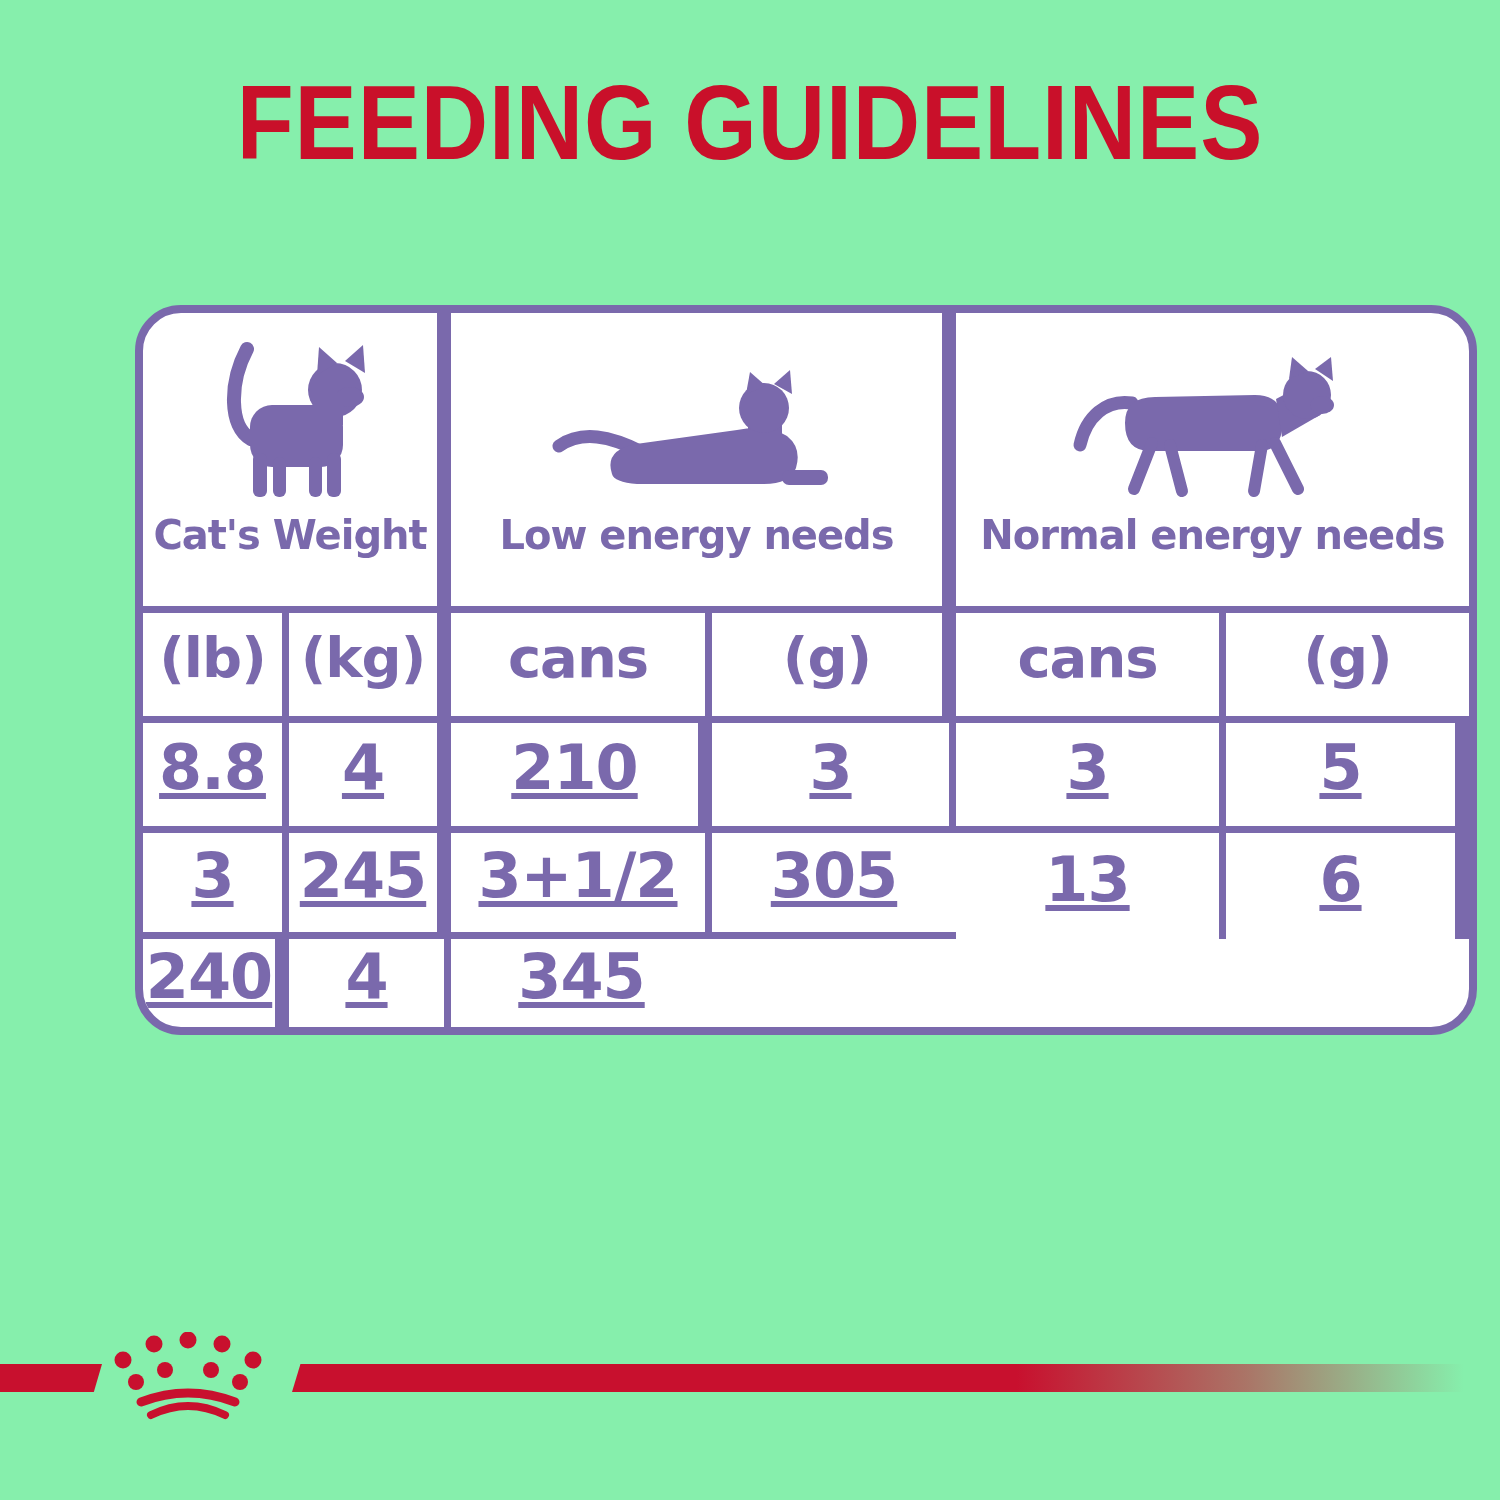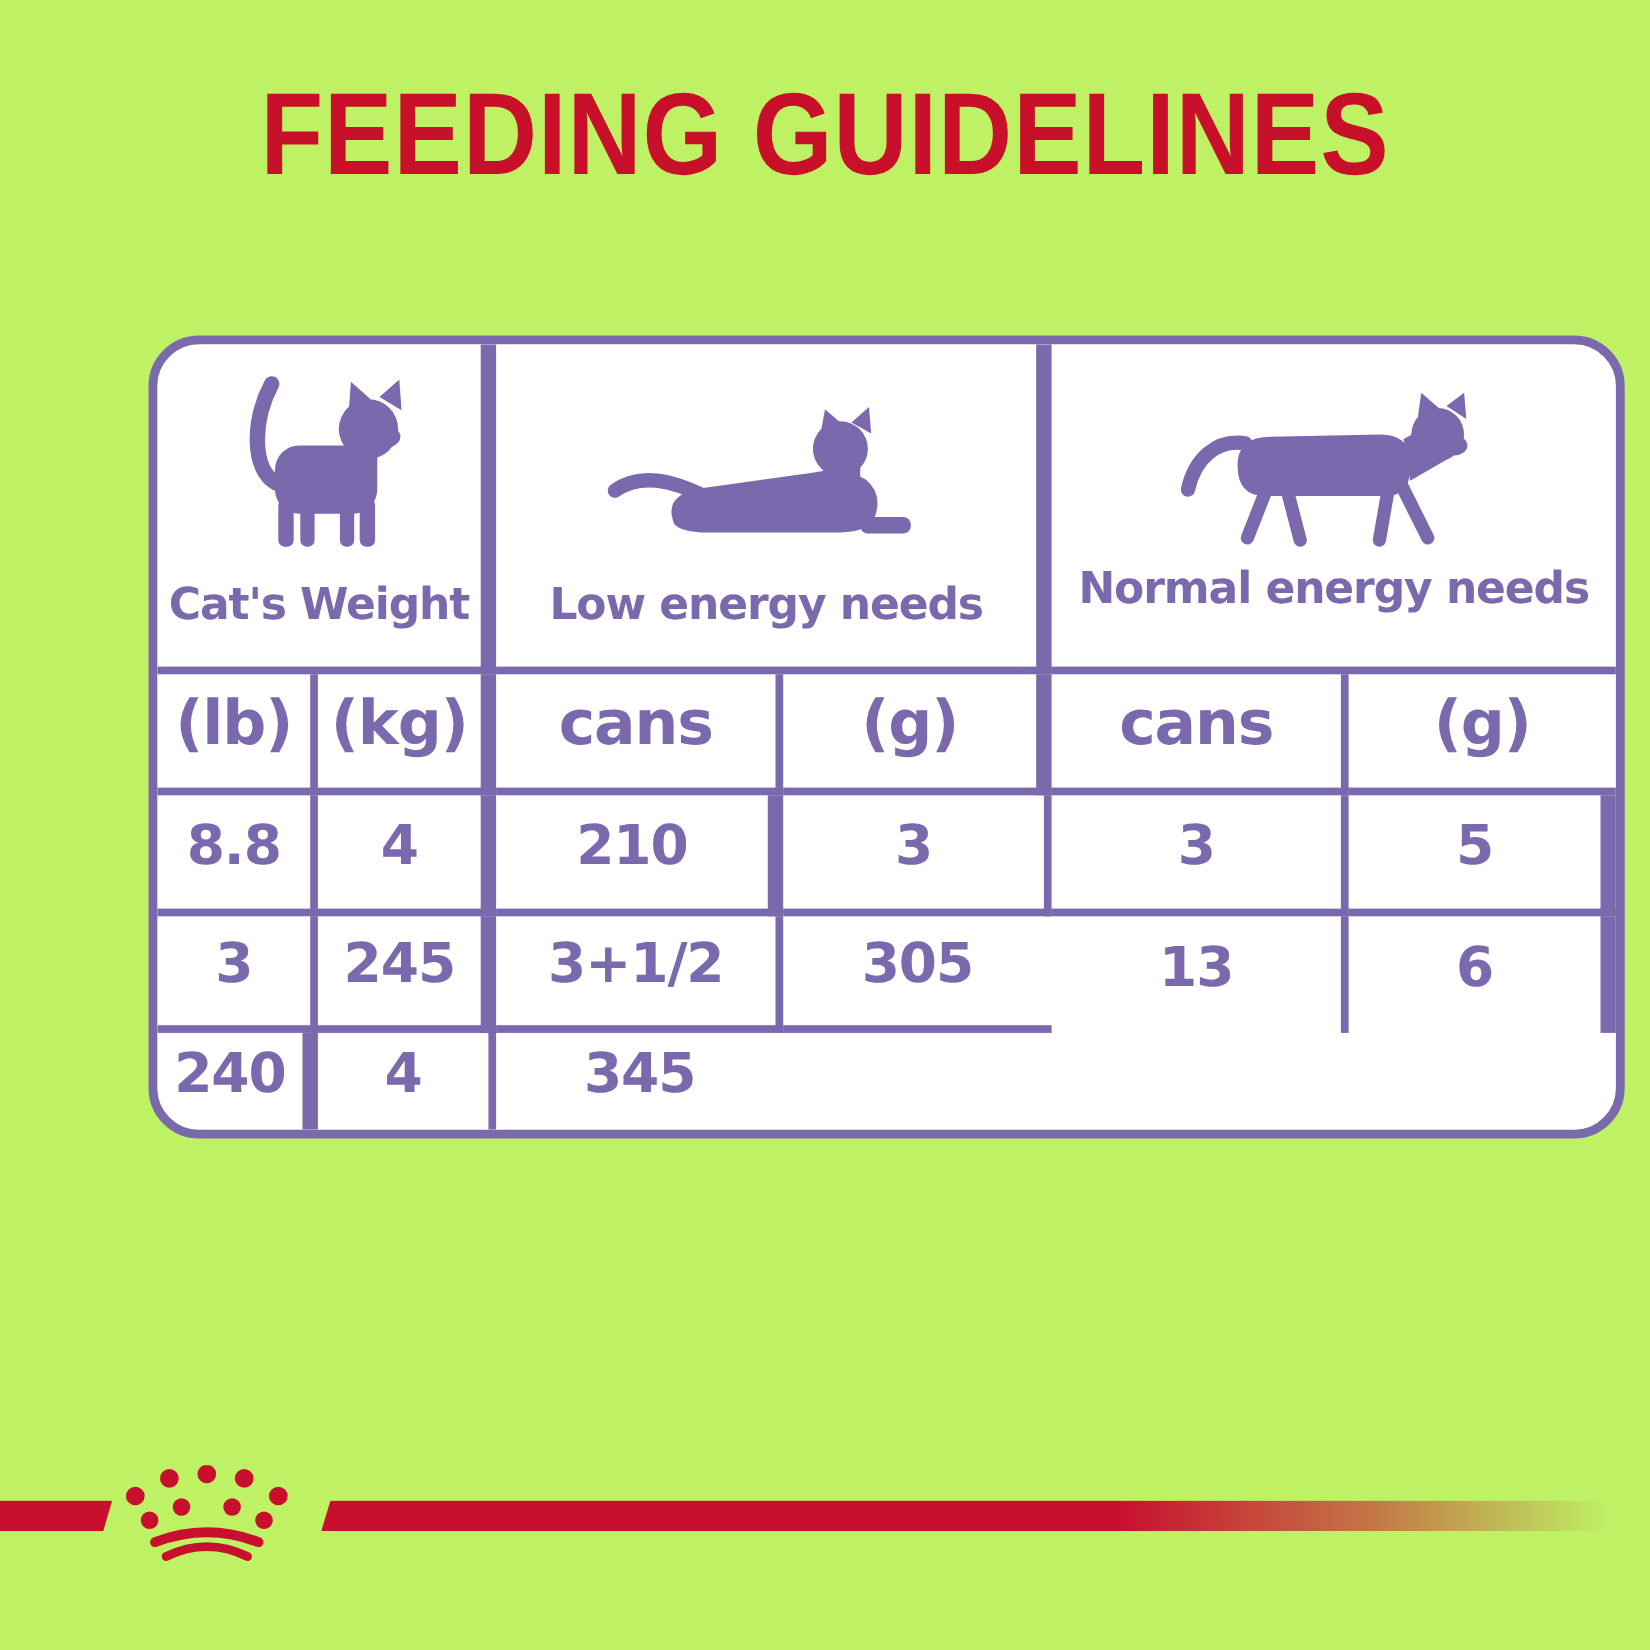--- a/index.html
+++ b/index.html
@@ -1,48 +1,48 @@
 <!DOCTYPE html>
 <html><head>
 <meta charset="utf-8">
 <style>
   html,body{margin:0;padding:0;background:#ffffff;}
-  .page{position:relative;width:1500px;height:1500px;background:#bef264;overflow:hidden;
+  .page{position:relative;width:1500px;height:1500px;background:#86efac;overflow:hidden;
         font-family:"DejaVu Sans",sans-serif;}
 
   
   .title{position:absolute;top:62px;left:0;width:1500px;text-align:center;margin:0;
          font-family:"Liberation Sans",sans-serif;font-weight:bold;font-size:106px;
          color:#c9102a;letter-spacing:1px;transform:scaleX(.88);white-space:nowrap;}
 
   
   .guide-table{position:absolute;left:135px;top:305px;width:1342px;height:730px;
                box-sizing:border-box;border:8px solid #7a69ac;border-radius:46px;
                overflow:hidden;background:#fff;display:flex;flex-direction:column;}
   .guide-table *{box-sizing:border-box;}
 
   .icon-row{display:grid;grid-template-columns:308px 505px auto;height:300px;flex:0 0 300px;}
   .section-cell{border-bottom:7px solid #7a69ac;display:flex;flex-direction:column;
                 align-items:center;}
-  .section-cell.sep{border-right:14px solid #7a69ac;gap:15px;}
+  .section-cell.sep{border-right:14px solid #7a69ac;}
   .section-cell svg{flex:0 0 auto;}
   .s1 svg{margin-top:22px;} .s2 svg{margin-top:57px;} .s3 svg{margin-top:42px;}
   .section-label{margin-top:12px;font-weight:bold;font-size:40px;color:#7a69ac;
                  letter-spacing:-1px;white-space:nowrap;}
 
   .num-grid{display:grid;flex:1 1 auto;
             grid-template-columns:146px 162px 261px 244px 270px auto;
             grid-template-rows:110px 110px 106px auto;}
   .cell{display:flex;align-items:center;justify-content:center;color:#7a69ac;
         font-weight:bold;letter-spacing:-1px;padding-bottom:14px;}
   .cell.thin{border-right:7px solid #7a69ac;text-align:center;}
   .cell.thick{border-right:14px solid #7a69ac;}
   .cell.hline{border-bottom:7px solid #7a69ac;}
   .cell.unit{font-size:56px;}
-  .cell.data{font-size:50px;}
+  .cell.data{font-size:62px;text-decoration:underline;}
 
   
   .bar-left{position:absolute;left:0;top:1364px;width:102px;height:28px;background:#c8102e;
             clip-path:polygon(0 0,100% 0,92% 100%,0 100%);}
   .bar-right{position:absolute;left:292px;top:1364px;width:1208px;height:28px;
              background:linear-gradient(to right,#c8102e 0%,#c8102e 60%,
                         rgba(200,16,46,.55) 79%,rgba(200,16,46,0) 97%);
              clip-path:polygon(0.7% 0,100% 0,100% 100%,0 100%);}
   .crown{position:absolute;left:106px;top:1332px;}
 

